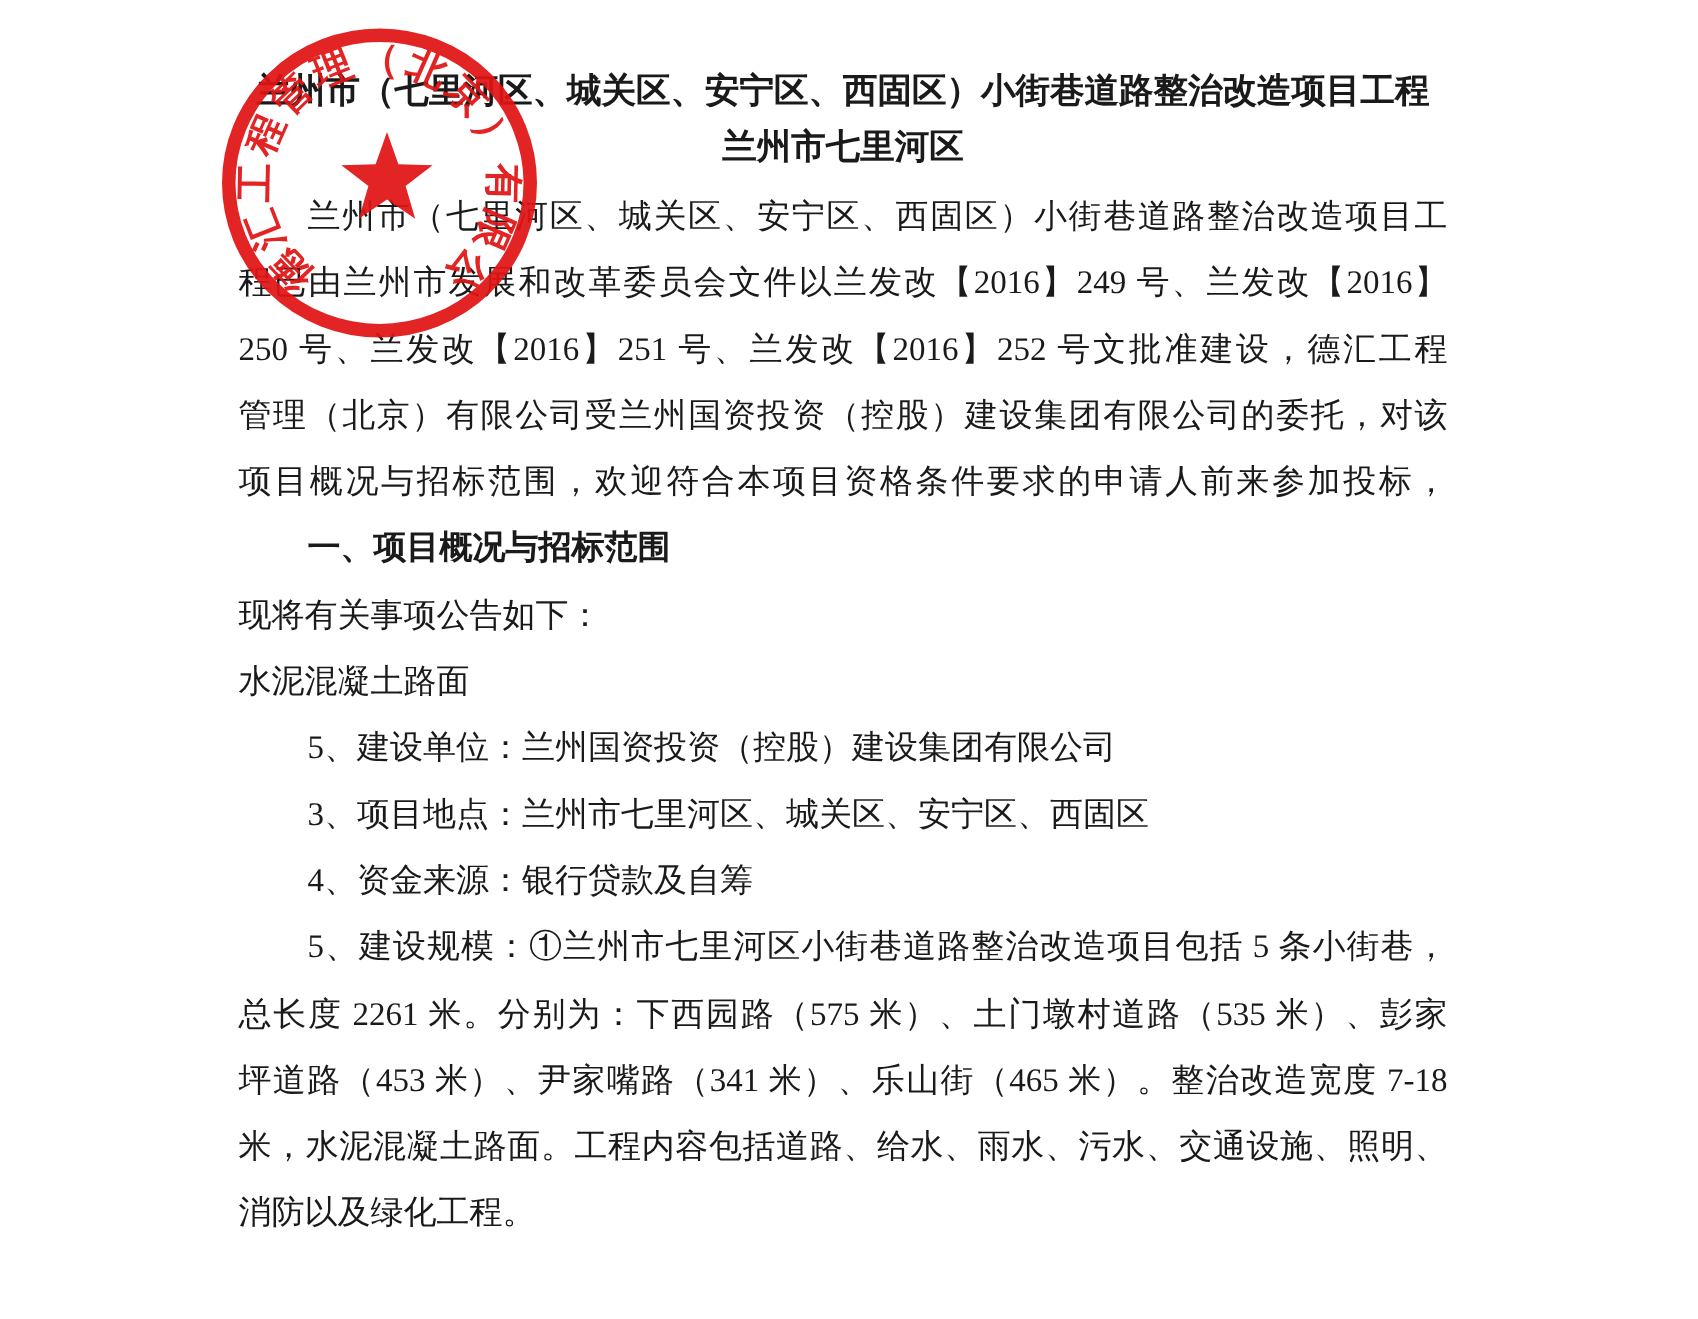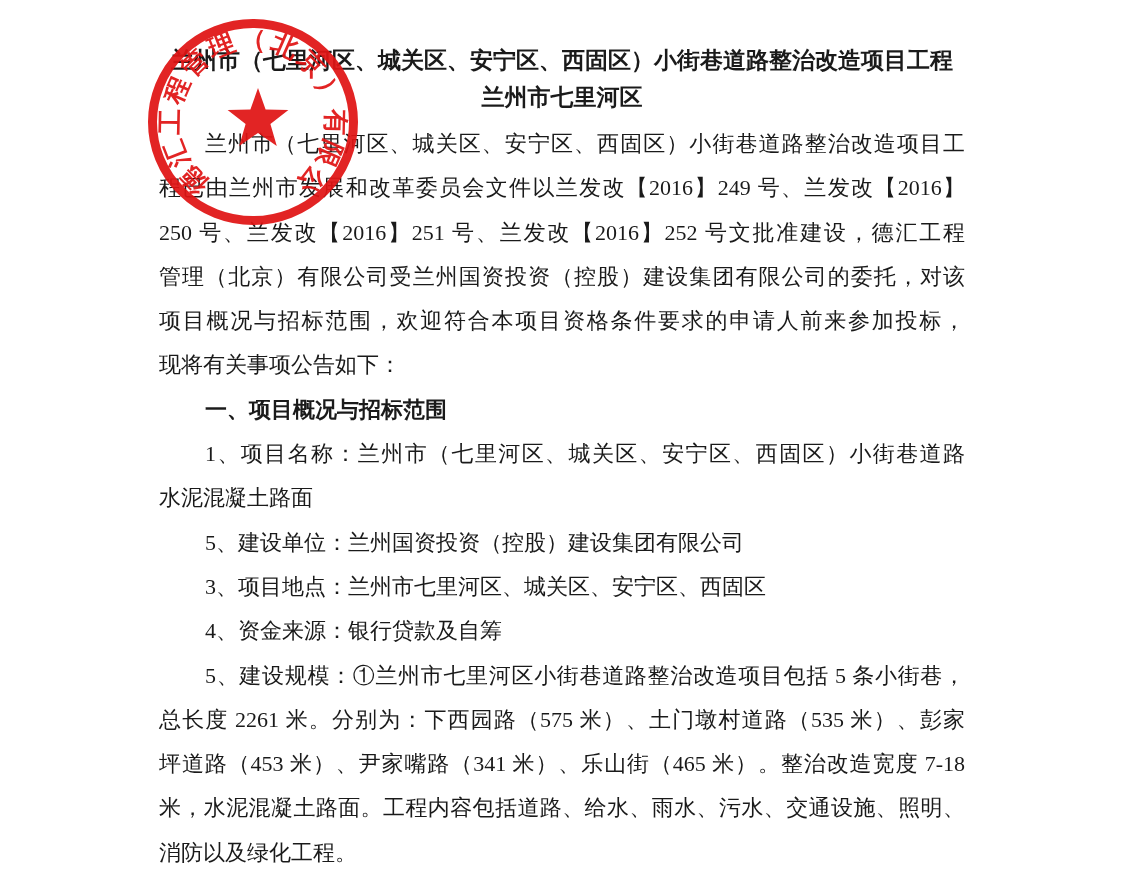--- a/index.html
+++ b/index.html
@@ -77,25 +77,24 @@
       <div class="t-line">兰州市七里河区</div>
     </div>
 
     <div class="body-lines">
 
       <div class="line j ind">兰州市（七里河区、城关区、安宁区、西固区）小街巷道路整治改造项目工</div>
       <div class="line j">程已由兰州市发展和改革委员会文件以兰发改【2016】249 号、兰发改【2016】</div>
       <div class="line j">250 号、兰发改【2016】251 号、兰发改【2016】252 号文批准建设，德汇工程</div>
       <div class="line j">管理（北京）有限公司受兰州国资投资（控股）建设集团有限公司的委托，对该</div>
       <div class="line j">项目概况与招标范围，欢迎符合本项目资格条件要求的申请人前来参加投标，</div>
+      <div class="line ind heading">一、项目概况与招标范围</div>
+
       <div class="line">现将有关事项公告如下：</div>
 
-      <div class="line ind heading">一、项目概况与招标范围</div>
-
-      <div class="line j ind">1、项目名称：兰州市（七里河区、城关区、安宁区、西固区）小街巷道路</div>
       <div class="line">水泥混凝土路面</div>
 
       <div class="line ind">5、建设单位：兰州国资投资（控股）建设集团有限公司</div>
       <div class="line ind">3、项目地点：兰州市七里河区、城关区、安宁区、西固区</div>
       <div class="line ind">4、资金来源：银行贷款及自筹</div>
 
       <div class="line j ind">5、建设规模：①兰州市七里河区小街巷道路整治改造项目包括 5 条小街巷，</div>
       <div class="line j">总长度 2261 米。分别为：下西园路（575 米）、土门墩村道路（535 米）、彭家</div>
       <div class="line j">坪道路（453 米）、尹家嘴路（341 米）、乐山街（465 米）。整治改造宽度 7-18</div>
       <div class="line j">米，水泥混凝土路面。工程内容包括道路、给水、雨水、污水、交通设施、照明、</div>

